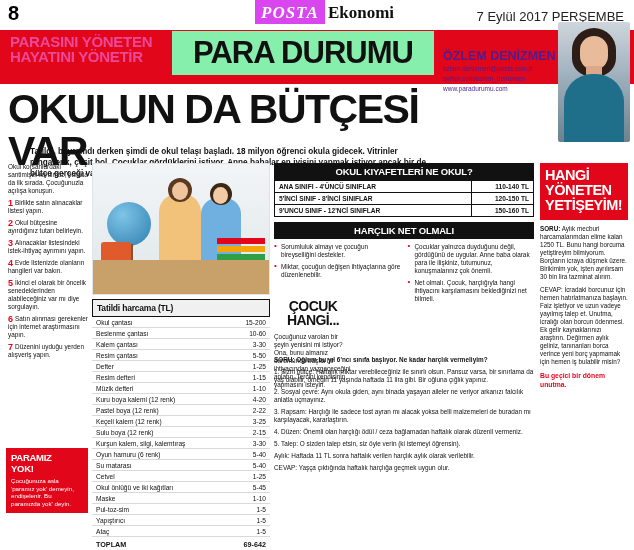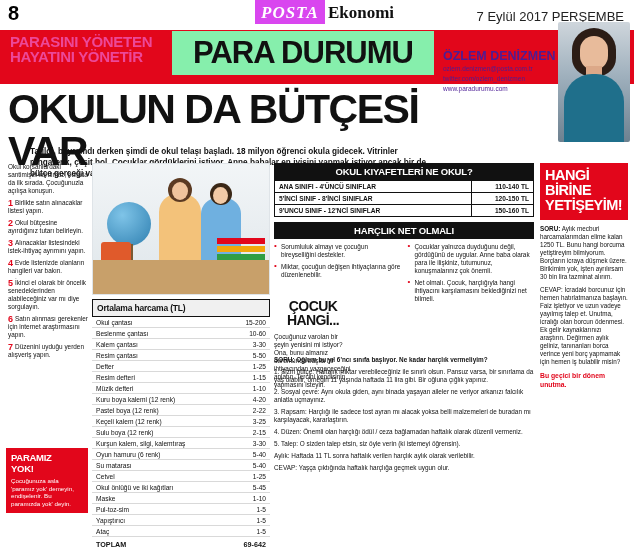--- a/index.html
+++ b/index.html
@@ -252,21 +252,21 @@
       <div class="c">
         <ul>
           <li>Çocuklar yalnızca duyduğunu değil, gördüğünü de uygular. Anne baba olarak para ile ilişkiniz, tutumunuz, konuşmalarınız çok önemli.</li>
           <li>Net olmalı. Çocuk, harçlığıyla hangi ihtiyacını karşılamasını beklediğinizi net bilmeli.</li>
         </ul>
       </div>
     </div>
   </div>
 
   <div class="harcama">
-    <div class="hdr">Ortalama harcama (TL)</div>
+    <div class="hdr">Tatildi harcama (TL)</div>
     <table>
       <tbody>
           <tr>
             <td>Okul çantası</td>
             <td class="v">15-200</td>
           </tr>
       <tr>
             <td>Beslenme çantası</td>
             <td class="v">10-60</td>
           </tr>
@@ -362,21 +362,21 @@
       <p>2. Sosyal çevre: Aynı okula giden, aynı binada yaşayan aileler ne veriyor arkanızı falcılık anlatla uçmayınız.</p>
       <p>3. Rapsam: Harçlığı ile sadece tost ayran mı alacak yoksa belli malzemeleri de buradan mı karşılayacak, kararlaştırın.</p>
       <p>4. Düzen: Önemli olan harçlığı ödül / ceza bağlamadan haftalık olarak düzenli vermeniz.</p>
       <p>5. Talep: O sizden talep etsin, siz öyle verin (ki istemeyi öğrensin).</p>
       <p>Aylık: Haftada 11 TL sonra haftalık verilen harçlık aylık olarak verilebilir.</p>
       <p>CEVAP: Yaşça çıktığında haftalık harçlığa geçmek uygun olur.</p>
     </div>
   </div>
 
   <div class="rightcol">
-    <div class="hangi">HANGİ BİRİNE YETİŞEYİM!</div>
+    <div class="hangi">HANGİ YÖNETEN YETİŞEYİM!</div>
     <div class="soru">
       <span class="lbl">SORU:</span>
       <span>Aylık mecburi harcamalarımdan elime kalan 1250 TL. Bunu hangi borcuma yetiştireyim bilmiyorum. Borçların icraya düşmek üzere. Birikimim yok, işten ayrılırsam 30 bin lira tazminat alırım.</span>
     </div>
     <div class="cevap">
       <span class="lbl">CEVAP:</span>
       <span>İcradaki borcunuz için hemen hatırlatmanıza başlayın. Faiz işletiyor ve uzun vadeye yayılmış talep et. Unutma, icralığı olan borcun ödenmesi. Ek gelir kaynaklarınızı araştırın. Değirmen aylık geliniz, tanınanları borca verince yeni borç yapmamak için hemen iş bulabilir misin?</span>
     </div>
     <div class="redline">Bu geçici bir dönem unutma.</div>
   </div>

